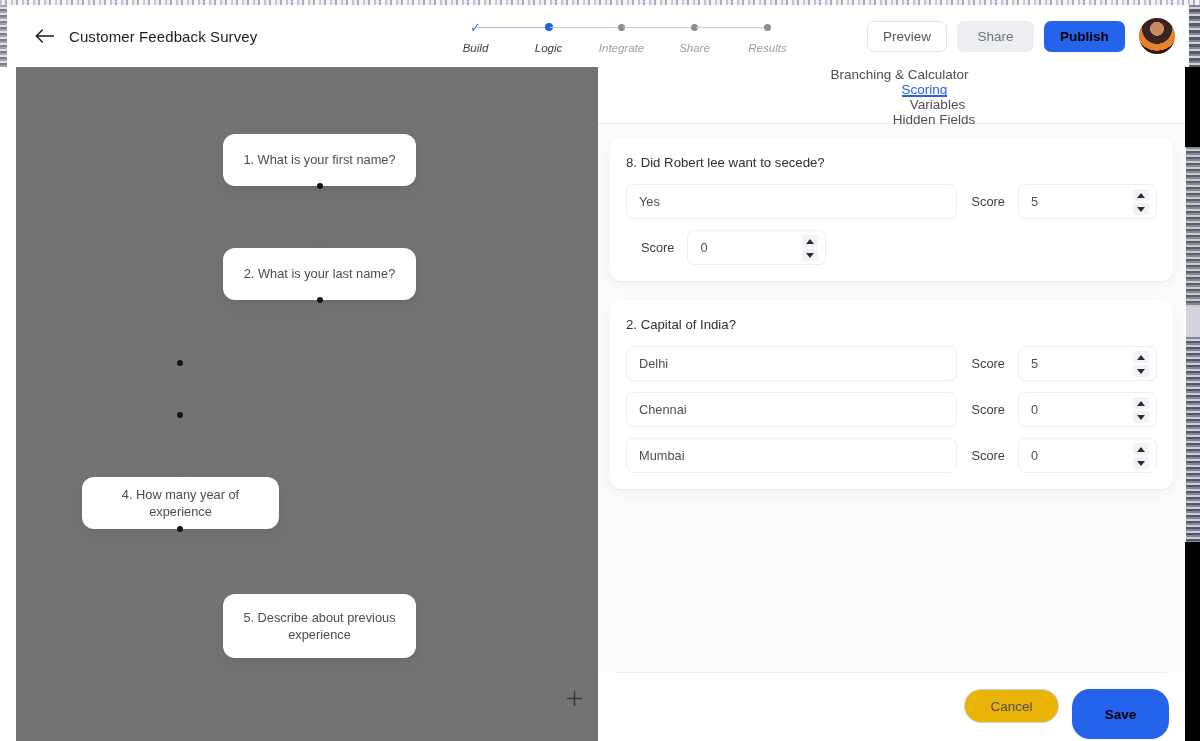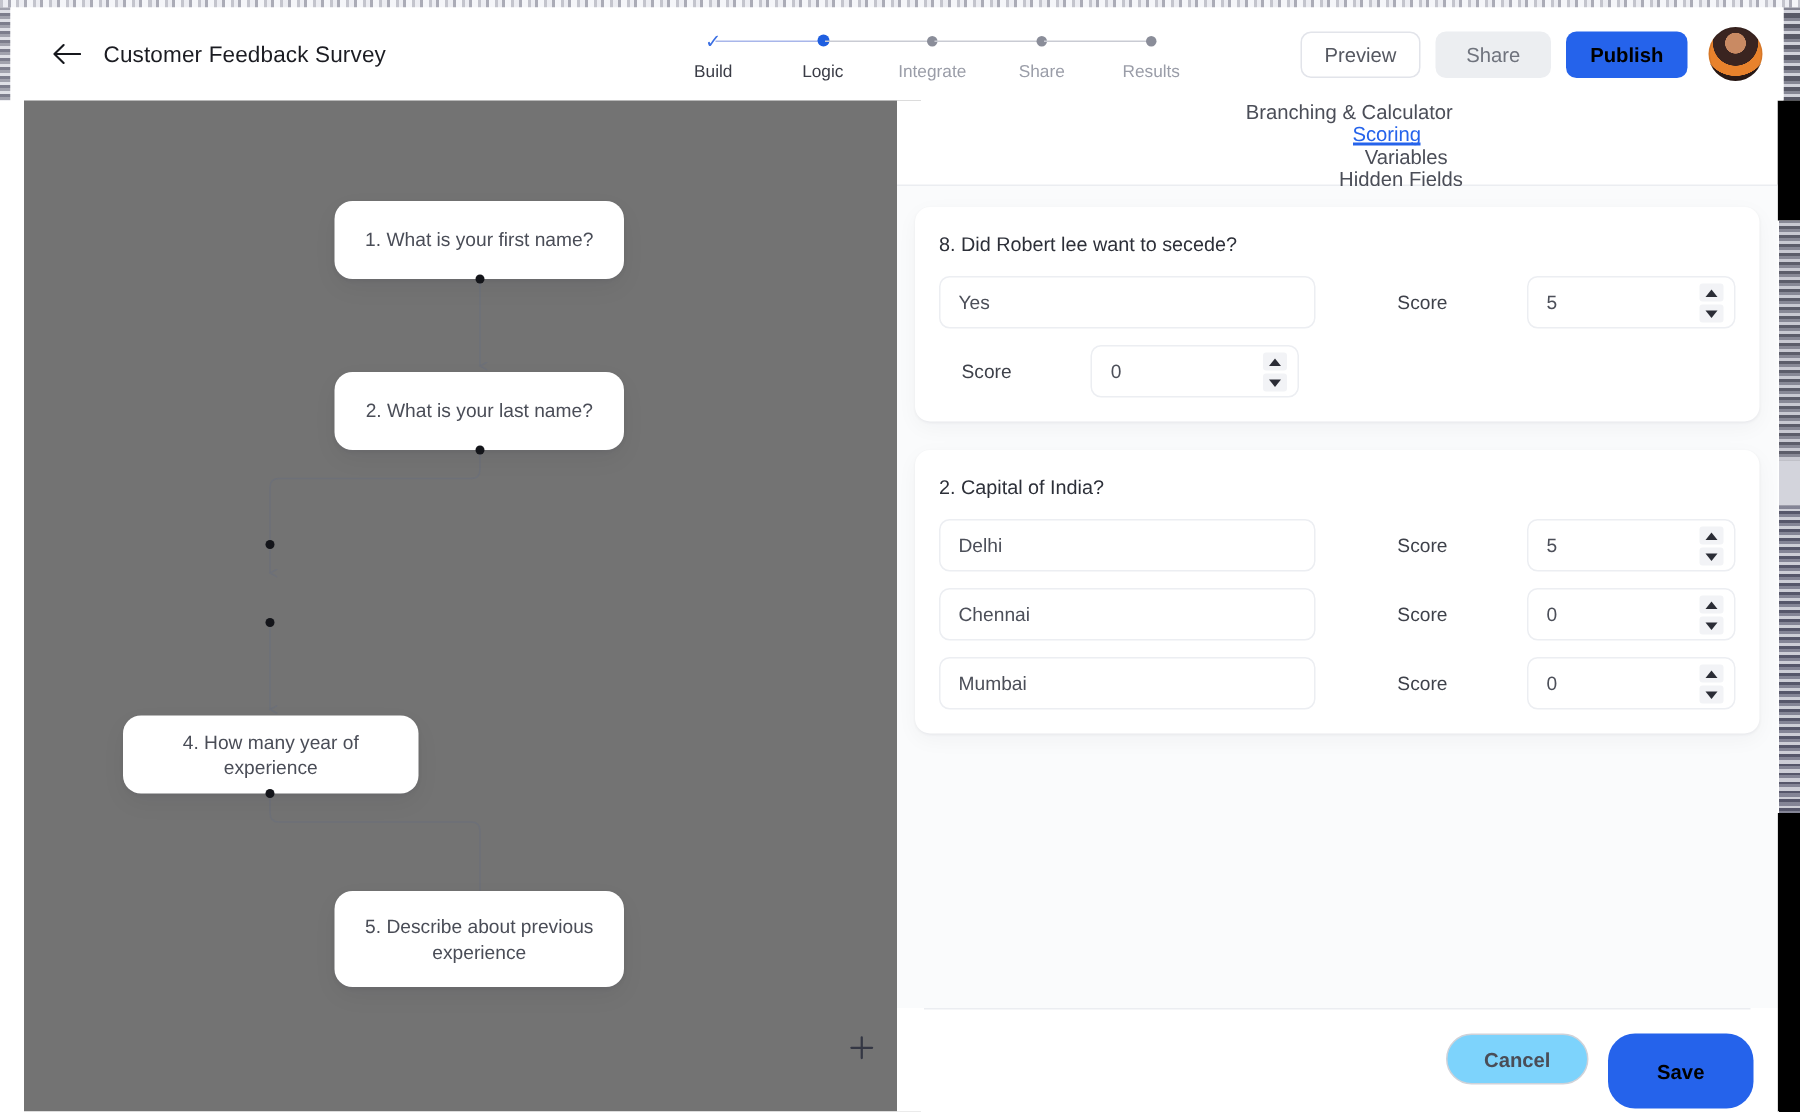--- a/index.html
+++ b/index.html
@@ -44,21 +44,21 @@
   }
   .page-title { margin-left: 10px; font-size: 15px; color: #1b1c22; letter-spacing: .1px; }
 
   
   .stepper { position: absolute; left: 432px; top: 14px; display: flex; align-items: flex-start; }
   .step { position: relative; width: 73px; display: flex; flex-direction: column; align-items: center; cursor: pointer; }
   .step .dot-wrap { height: 16px; display: flex; align-items: center; justify-content: center; }
   .step .dot { width: 7px; height: 7px; border-radius: 50%; background: #8a8d99; }
   .step.active .dot { background: #1f5fe0; width: 8px; height: 8px; }
   .step .check { font-size: 13px; color: #3b6fe3; line-height: 1; }
-  .step .label { margin-top: 7px; font-size: 11.5px; color: #9a9da8; white-space: nowrap; }
+  .step .label { margin-top: 7px; font-size: 11.5px; color: #9a9da8; white-space: nowrap; font-style: italic; }
   .step.done .label, .step.active .label { color: #3a3c46; }
   .step .bar { position: absolute; top: 7.5px; left: 52%; width: 70px; height: 1.5px; background: #c9cbd3; }
   .step.done .bar { background: #a8b6ea; }
   .step:last-child .bar { display: none; }
 
   
   .hdr-actions { position: absolute; right: 14px; top: 0; height: 62px; display: flex; align-items: center; gap: 10px; }
   .btn { border: none; cursor: pointer; font-family: inherit; font-size: 13.5px; border-radius: 7px; }
   .btn-preview { width: 80px; height: 31px; background: #fff; border: 1px solid #e2e4ea; color: #555861; }
   .btn-share { width: 77px; height: 31px; background: #eceef1; color: #6f737d; }
@@ -101,21 +101,21 @@
   .tab.active::after { content:""; position:absolute; left:0; right:0; bottom:0; height:2.5px; background:#2563eb; }
   .tab-0 { margin-left: 16px; }
   .tab-1 { margin-left: 66px; }
   .tab-2 { margin-left: 92px; }
   .tab-3 { margin-left: 85px; }
 
   .panel-body { position: absolute; left: 0; top: 57px; width: 587px; height: 548px; background: #fafbfc; padding: 14px 12px 0 12px; overflow: hidden; }
   .q-card { background: #fff; border-radius: 10px; padding: 17px 16px 16px 16px; margin-bottom: 19px;
             box-shadow: 0 1px 2px rgba(20,24,40,.05), 0 4px 14px rgba(20,24,40,.04); }
   .q-title { font-size: 13.2px; color: #2c2f38; margin-bottom: 14px; }
-  .opt-row { display: flex; align-items: center; margin-bottom: 11px; gap: 40px; }
+  .opt-row { display: flex; align-items: center; margin-bottom: 11px; }
   .opt-row:last-child { margin-bottom: 0; }
   .opt-field {
     flex: 1; height: 35px; border: 1px solid #eceef2; border-radius: 7px; background: #fff;
     font-family: inherit; font-size: 12.8px; color: #4c4f59; padding: 0 12px; outline: none;
   }
   .score-label { font-size: 12.8px; color: #3e414a; margin: 0 13px 0 15px; }
   .score-box {
     width: 139px; height: 35px; border: 1px solid #eceef2; border-radius: 7px; background: #fff;
     display: flex; align-items: center; position: relative;
   }
@@ -128,21 +128,21 @@
     width: 16px; height: 12px; background: #f2f3f6; border: none; border-radius: 2px; cursor: pointer;
     display: flex; align-items: center; justify-content: center;
   }
   .tri { width: 0; height: 0; border-left: 4px solid transparent; border-right: 4px solid transparent; }
   .tri-up { border-bottom: 5px solid #2b2d36; }
   .tri-down { border-top: 5px solid #2b2d36; }
 
   .panel-footer { position: absolute; left: 0; bottom: 0; width: 587px; height: 69px; background: #fff; }
   .footer-divider { position: absolute; left: 18px; top: 0; width: 551px; height: 1px; background: #ebedf1; }
   .footer-actions { position: absolute; right: 16px; top: 17px; display: flex; gap: 13px; }
-  .btn-cancel { width: 95px; height: 34px; border-radius: 18px; background:#7dd3fc; border: 1px solid #cfd2d9; color:#4a4d57; font-size: 13.5px; font-weight: bold; }
+  .btn-cancel { width: 95px; height: 34px; border-radius: 18px; background:#eab308; border: 1px solid #cfd2d9; color:#4a4d57; font-size: 13.5px; }
   .btn-save { width: 97px; height: 50px; border-radius: 18px; background:#2563eb; border:none; color:#000000; font-size: 13.5px; font-weight:600; }
 </style>
 </head>
 <body>
 
 <div id="app">
 
   <div class="artifact-top"></div>
   <div class="artifact-left"></div>
   <div class="artifact-right-a"></div>

